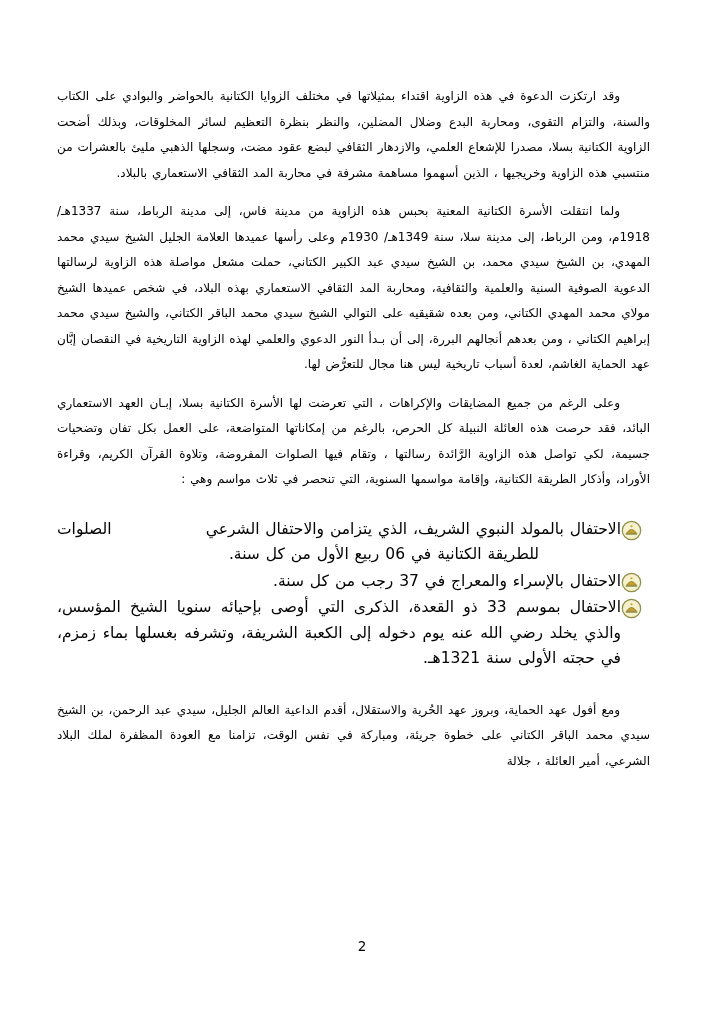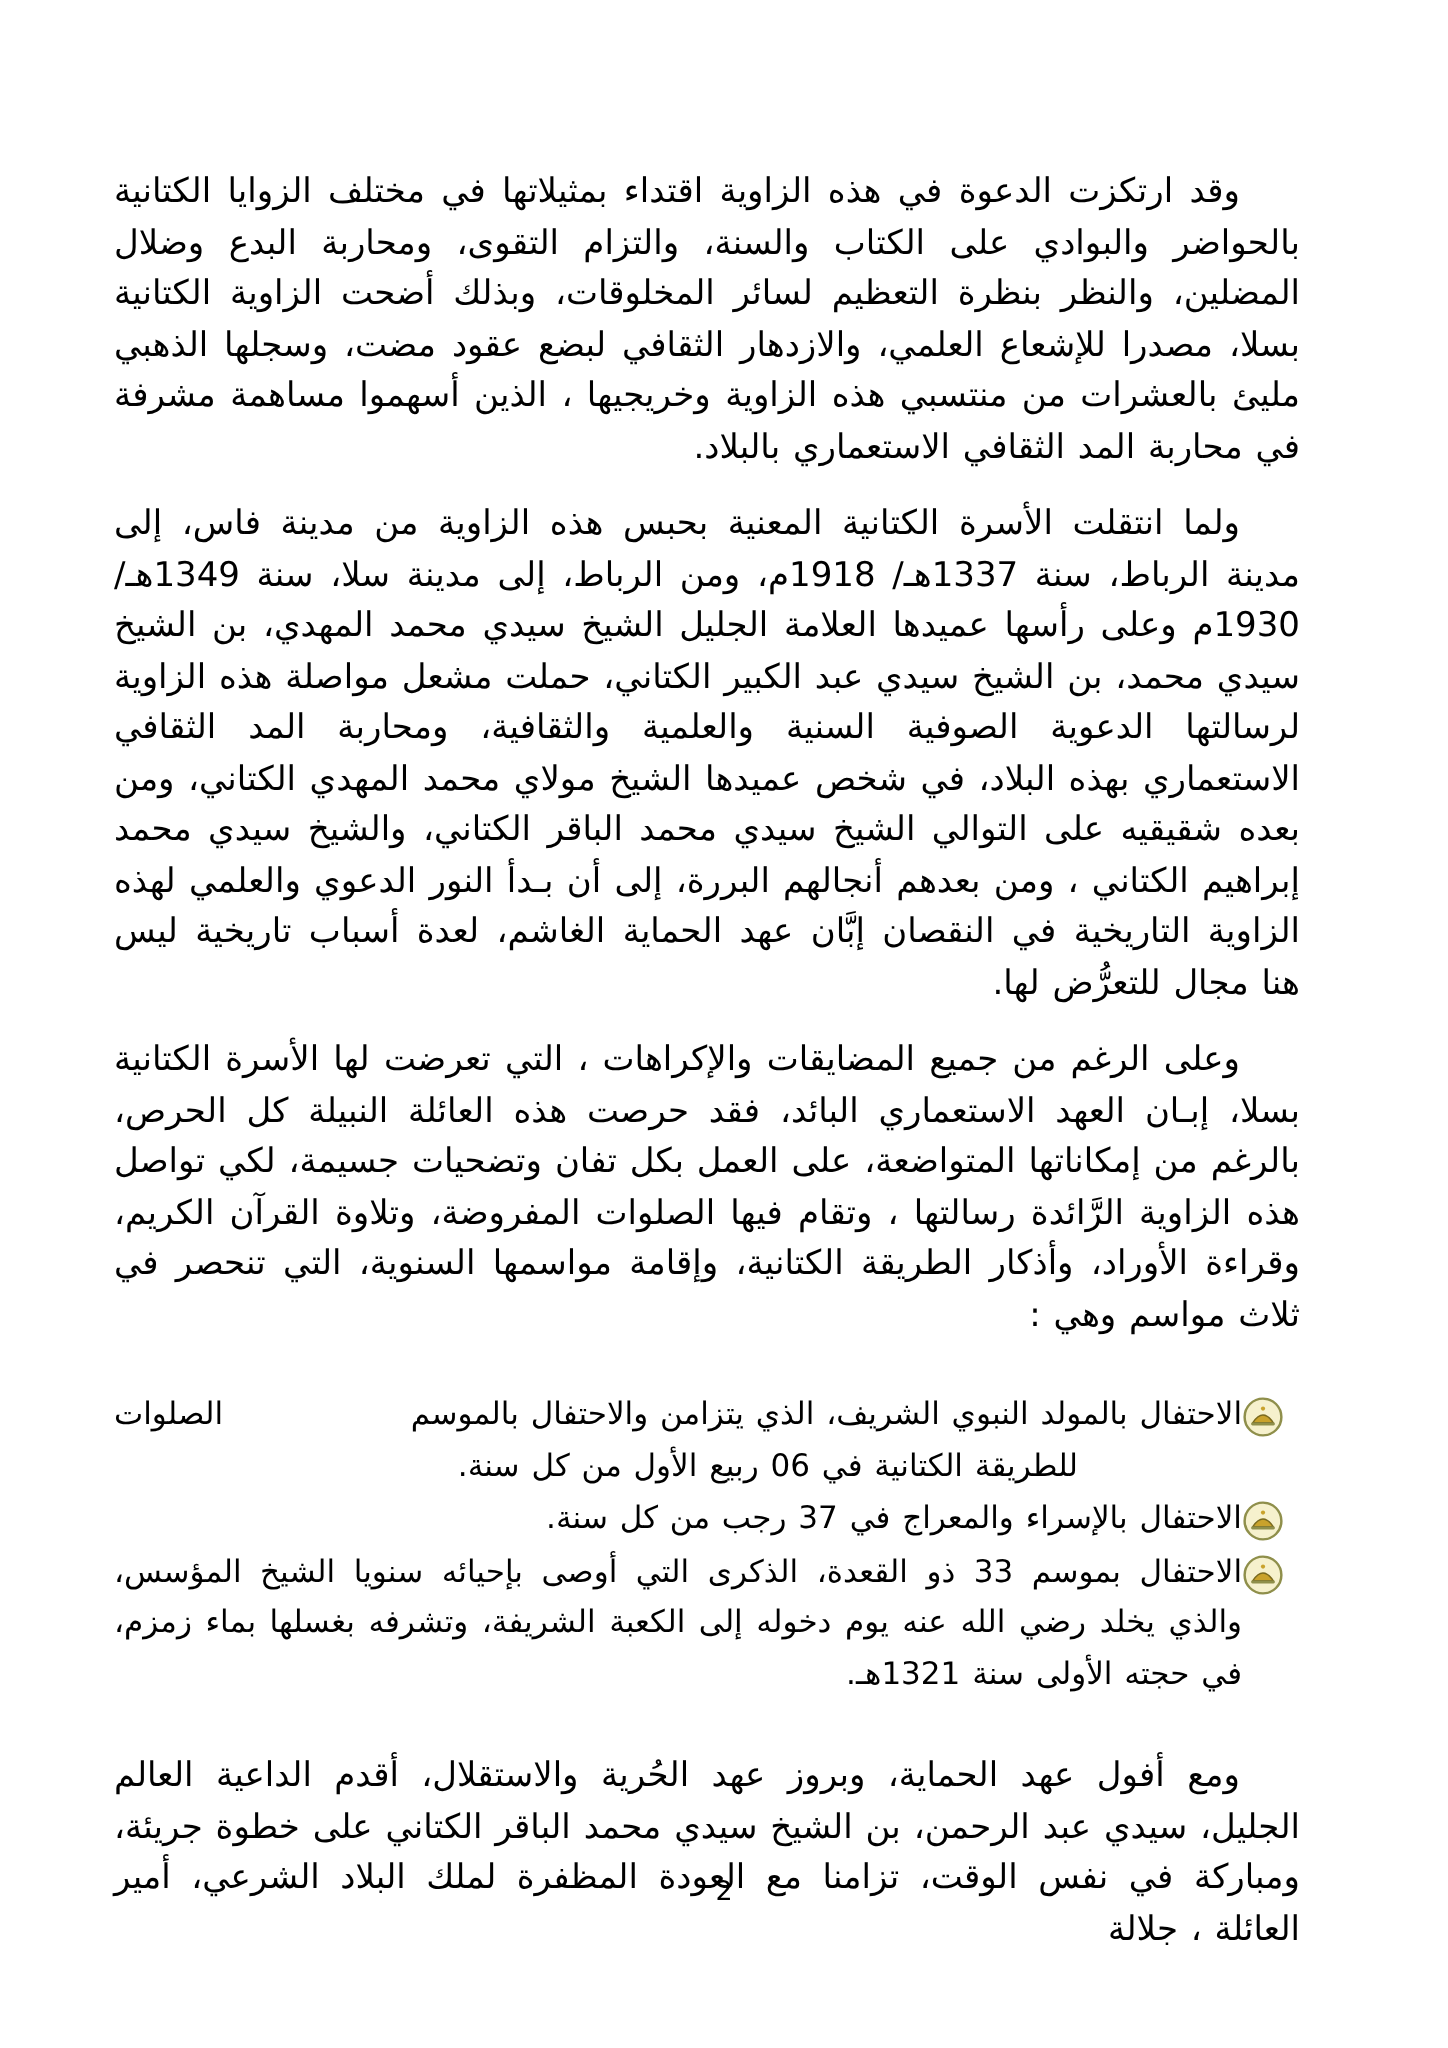--- a/index.html
+++ b/index.html
@@ -15,21 +15,21 @@
     overflow: hidden;
     font-family: "DejaVu Sans", sans-serif;
     color: #000000;
   }
   .content {
     direction: rtl;
     padding: 84px 74px 0 57px;
   }
   p.para {
     margin: 0 0 13px 0;
-    font-size: 17px;
+    font-size: 12px;
     line-height: 25.5px;
     text-align: justify;
     text-indent: 30px;
     word-spacing: 1px;
   }
   p.para.before-list {
     margin-bottom: 24px;
   }
   .moussem-list {
     margin: 0 0 26px 0;
@@ -90,21 +90,21 @@
         <span class="bullet-icon">
           <svg viewBox="0 0 24 24">
             <circle cx="12" cy="12" r="10.5" fill="#f6f1cd" stroke="#8f8f4b" stroke-width="1.4"></circle>
             <circle cx="12" cy="7.2" r="1.2" fill="#c9a22c"></circle>
             <path d="M6.2 15.2 Q12 6.5 17.8 15.2 Z" fill="#c9a22c" stroke="#7a6a1f" stroke-width="0.8"></path>
             <rect x="5.2" y="15.2" width="13.6" height="1.6" rx="0.8" fill="#8f8f4b"></rect>
           </svg>
         </span>
         <div class="item-text">
           <div class="item1-line1">
-            <span>الاحتفال بالمولد النبوي الشريف، الذي يتزامن والاحتفال بالموسم</span>
+            <span>الاحتفال بالمولد النبوي الشريف، الذي يتزامن والاحتفال الشرعي</span>
             <span>الصلوات</span>
           </div>
           <div class="item1-line2">للطريقة الكتانية في 06 ربيع الأول من كل سنة.</div>
         </div>
       </div>
 
       <div class="list-item">
         <span class="bullet-icon">
           <svg viewBox="0 0 24 24">
             <circle cx="12" cy="12" r="10.5" fill="#f6f1cd" stroke="#8f8f4b" stroke-width="1.4"></circle>

